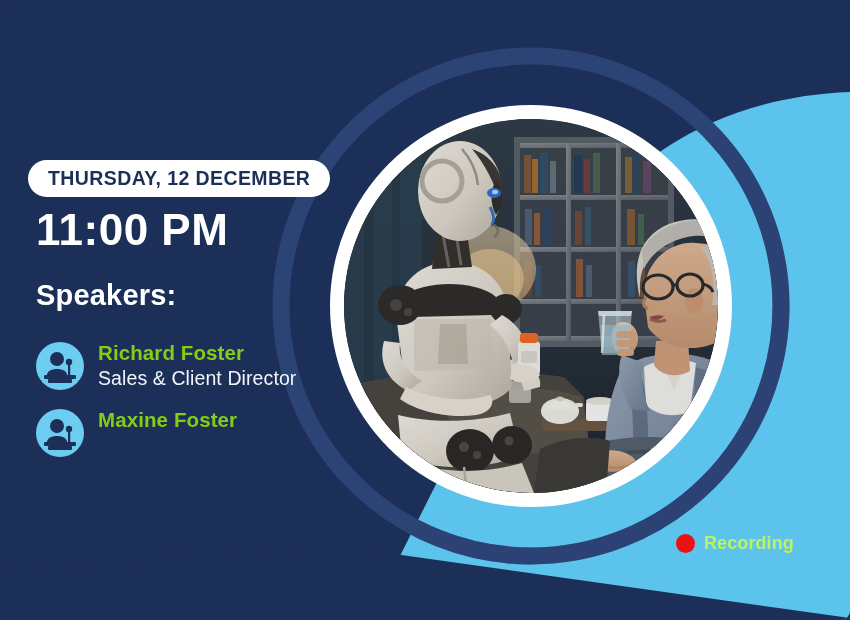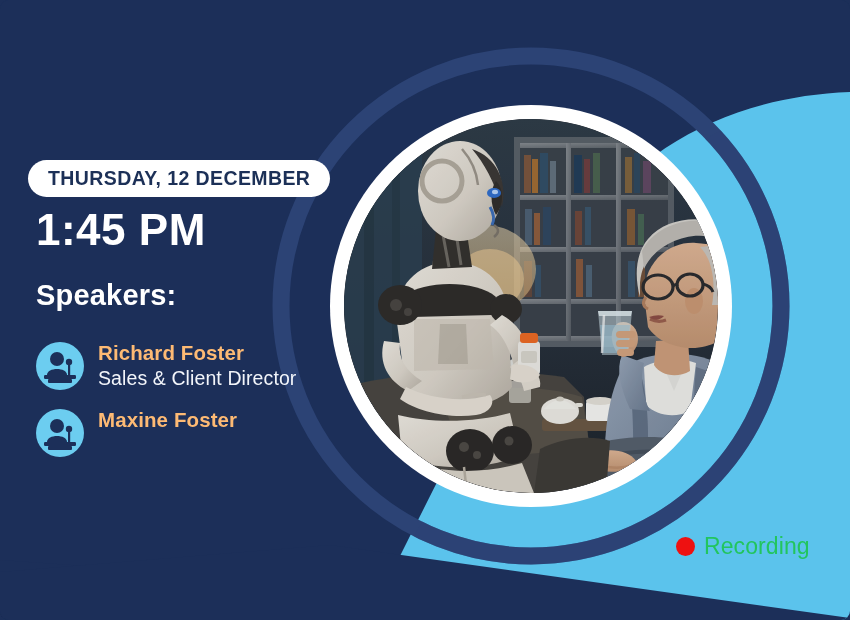--- a/index.html
+++ b/index.html
@@ -82,21 +82,21 @@
   }
   .avatar {
     flex:0 0 auto;
     width:48px; height:48px;
     margin-right:14px;
     margin-top:2px;
   }
   .avatar svg { display:block; width:48px; height:48px; }
   .speaker-text { padding-top:1px; }
   .speaker-name {
-    color:#fdba74;
+    color:#84cc16;
     font-size:20.5px;
     font-weight:bold;
     line-height:1.18;
     letter-spacing:0.1px;
   }
   .speaker-role {
     color:#f2f5fa;
     font-size:19.5px;
     font-weight:normal;
     line-height:1.42;
@@ -131,23 +131,23 @@
     z-index:6;
   }
   .rec-dot {
     width:19px; height:19px;
     border-radius:50%;
     background:#ee1111;
     margin-right:9px;
     flex:0 0 auto;
   }
   .rec-label {
-    color:#22c55e;
-    font-size:23px;
-    font-weight:normal;
+    color:#bef264;
+    font-size:18px;
+    font-weight:bold;
     letter-spacing:0.1px;
     white-space:nowrap;
   }
 </style>
 </head>
 <body>
 
 <div id="stage">
 
   <svg id="bg-svg" viewBox="0 0 850 620" preserveAspectRatio="none">
@@ -423,21 +423,21 @@
       </svg>
     </div>
   </div>
 
   <div class="left-col">
 
     <div class="date-pill">
       <span>THURSDAY, 12 DECEMBER</span>
     </div>
 
-    <div class="time">1:45 PM</div>
+    <div class="time">11:00 PM</div>
 
     <div class="speakers-heading">Speakers:</div>
 
     <div class="speaker-list">
 
       <div class="speaker">
         <div class="avatar">
           <svg viewBox="0 0 48 48">
             <circle cx="24" cy="24" r="24" fill="#6ccdf0"></circle>
             <circle cx="21" cy="17" r="7" fill="#1c2f59"></circle>

